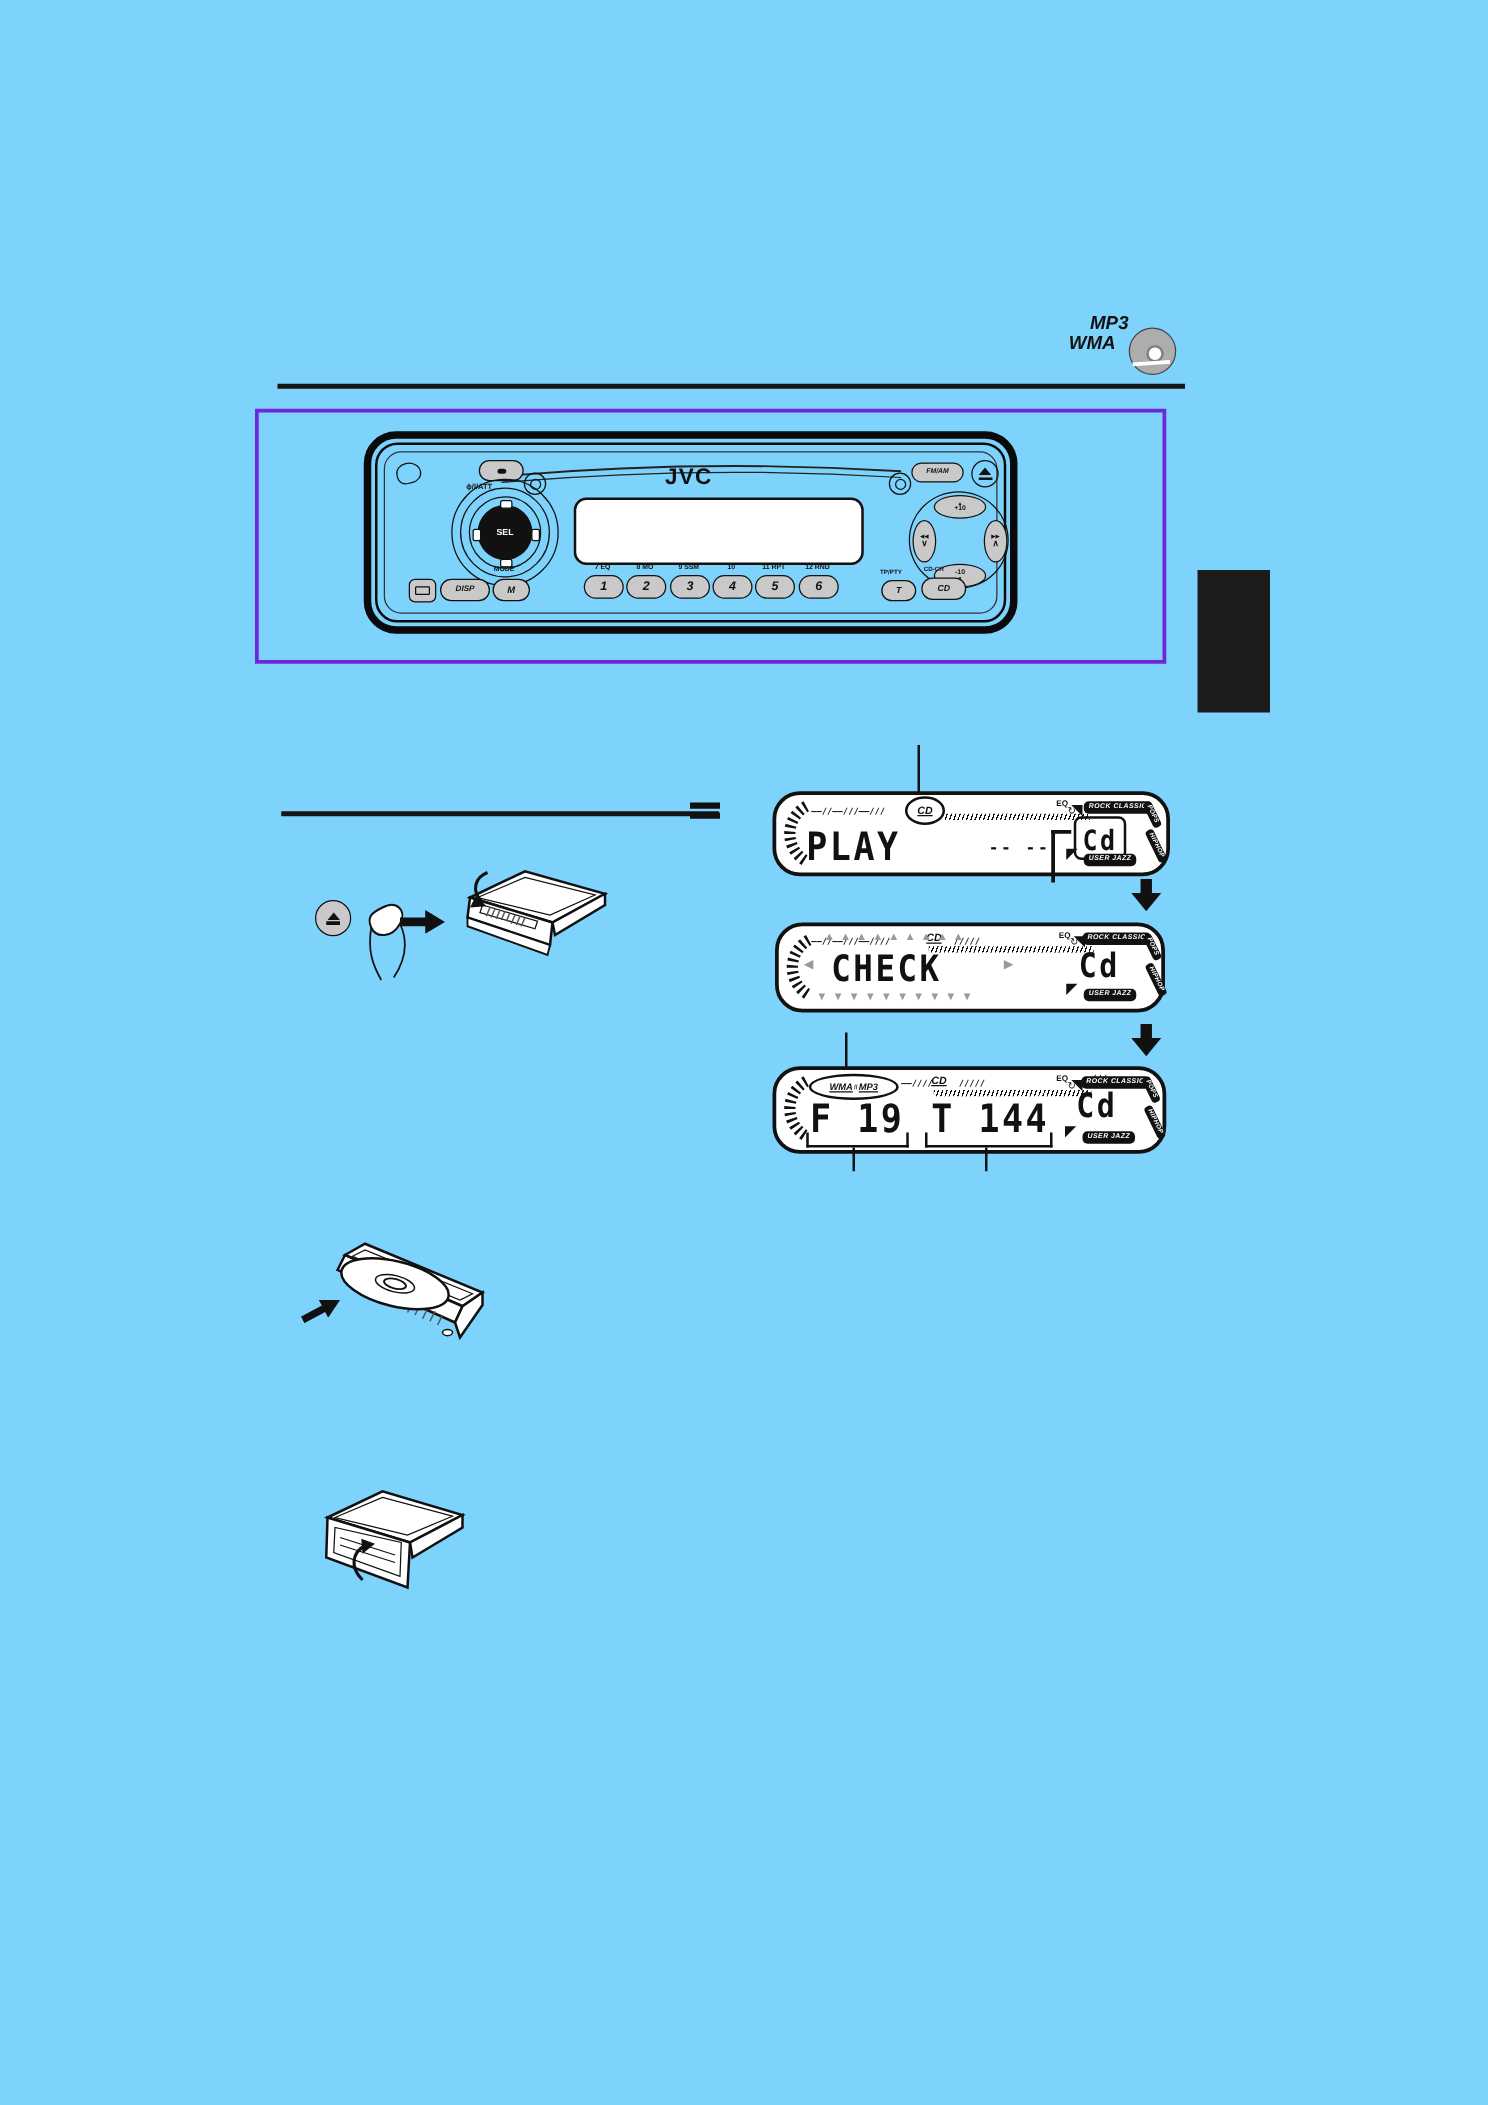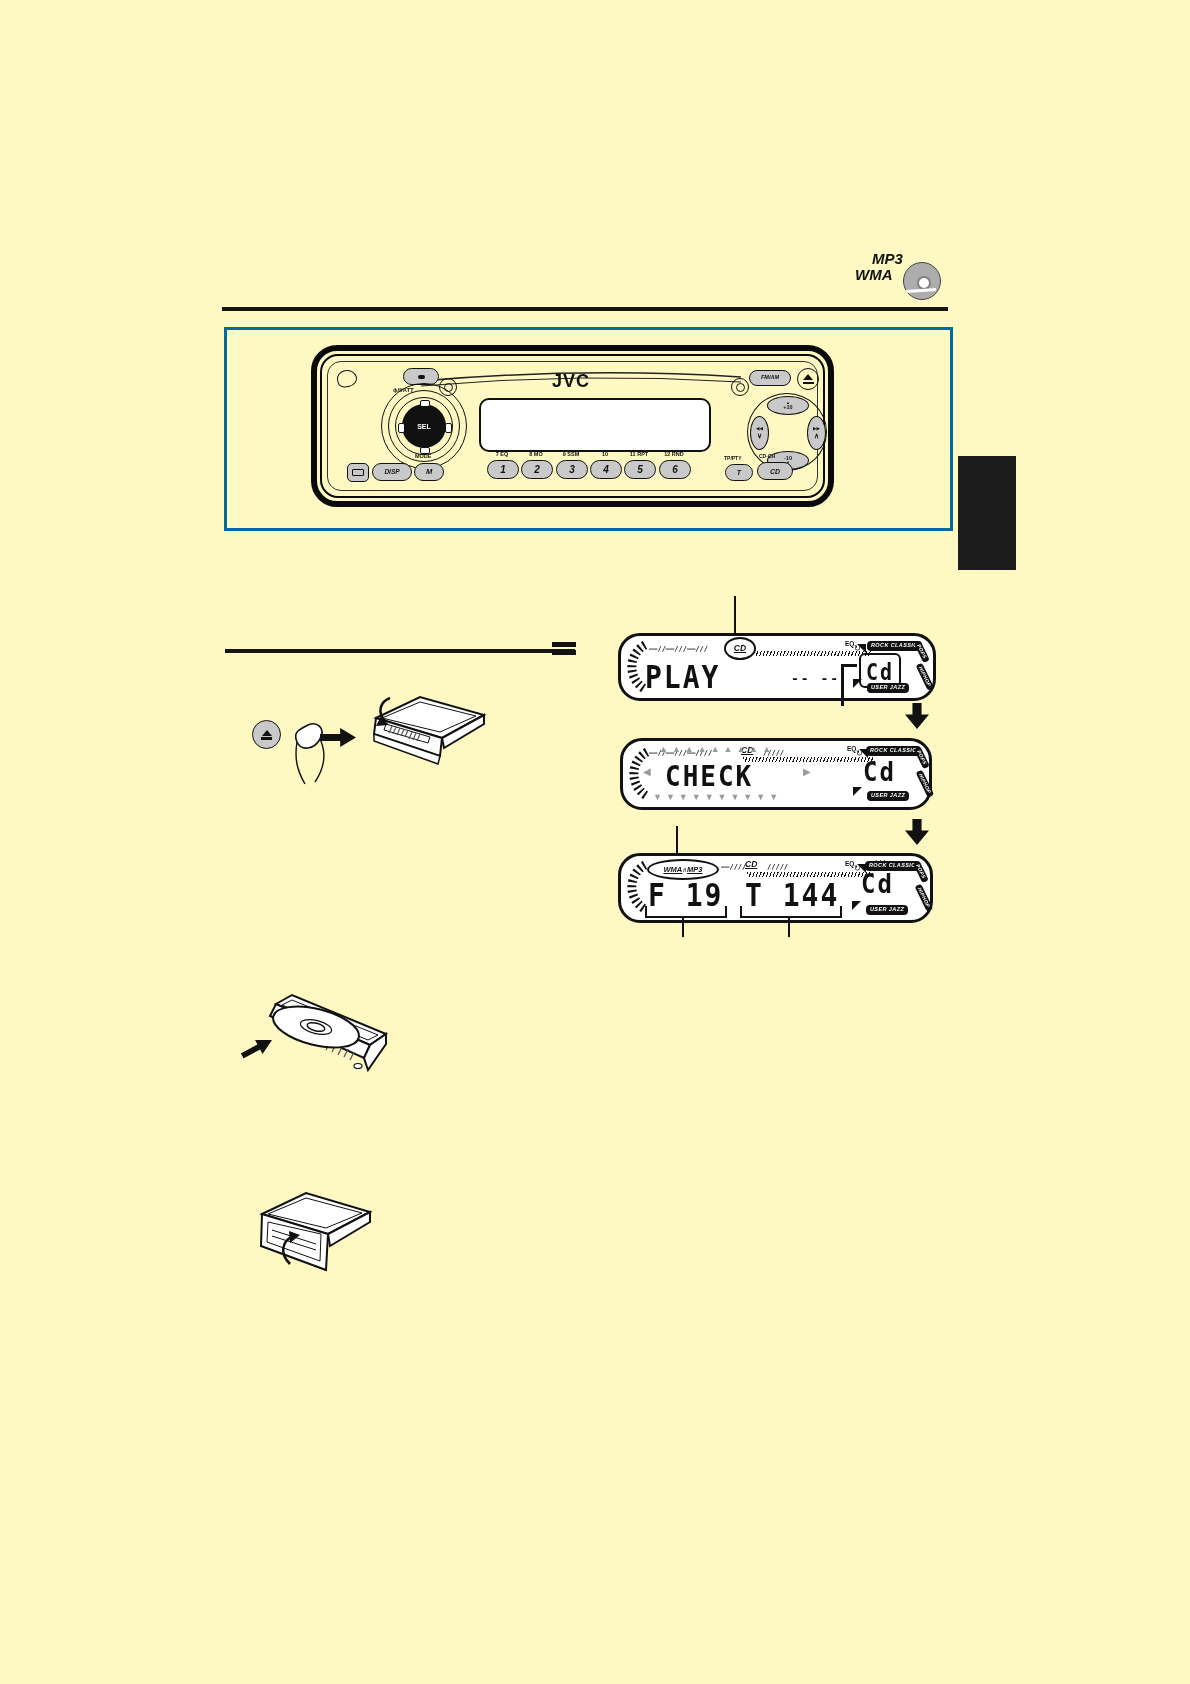--- a/index.html
+++ b/index.html
@@ -1,16 +1,16 @@
 <!DOCTYPE html>
 <html><head>
 <meta charset="utf-8">
 <style>
   html,body{margin:0;padding:0;background:#fff;}
-  .page{position:relative;width:1190px;height:1684px;background:#fef9c3;overflow:hidden;
+  .page{position:relative;width:1190px;height:1684px;background:#7dd3fc;overflow:hidden;
         font-family:"Liberation Sans",sans-serif;color:#111;}
   .a{position:absolute;}
   .ink{background:#151515;}
   .bi{font-weight:bold;font-style:italic;}
   
   .lcd{position:absolute;border:3px solid #111;border-radius:22px;background:#fff;}
   .segtext{font-family:"DejaVu Sans Mono",monospace;font-size:7px;font-weight:bold;line-height:1;white-space:nowrap;}
   .band{height:5px;background:repeating-linear-gradient(110deg,#111 0 1px,rgba(0,0,0,0) 1px 3.2px);}
   .seg7{font-family:"DejaVu Sans Mono",monospace;font-weight:bold;line-height:1;letter-spacing:2px;
         display:inline-block;transform:scaleY(1.12);transform-origin:top left;white-space:nowrap;}
@@ -45,21 +45,21 @@
     <span class="a bi" style="left:22px;top:6px;font-size:15px">MP3</span>
     <span class="a bi" style="left:5px;top:22px;font-size:15px">WMA</span>
     <div class="a" style="left:53px;top:18px;width:36px;height:36px;border-radius:50%;background:#adadad;border:1px solid #444">
       <div class="a" style="left:13px;top:13px;width:10px;height:10px;border-radius:50%;background:#fff;border:2px solid #808080"></div>
       <div class="a" style="left:2px;top:26px;width:30px;height:2.5px;background:#fff;transform:rotate(-4deg)"></div>
     </div>
   </div>
 
   <div class="a ink" style="left:222px;top:307px;width:726px;height:4px"></div>
 
-  <div class="a" style="left:224px;top:327px;width:723px;height:198px;border:3px solid #0369a1">
+  <div class="a" style="left:204px;top:327px;width:723px;height:198px;border:3px solid #6d28d9">
 
     <div class="a" style="left:84px;top:15px;width:523px;height:162px">
       <div class="a" style="inset:0;border:6px solid #0a0a0a;border-radius:26px"></div>
       <div class="a" style="inset:9px;border:2px solid #0a0a0a;border-radius:18px"></div>
       <div class="a" style="inset:16px;border:1px solid #333;border-radius:14px"></div>
 
       <svg class="a" style="left:110px;top:20px" width="320" height="26">
         <path d="M0,16 Q160,2 320,12" fill="none" stroke="#222" stroke-width="1.5"></path>
         <path d="M0,21 Q160,7 320,17" fill="none" stroke="#222" stroke-width="1"></path>
       </svg>

